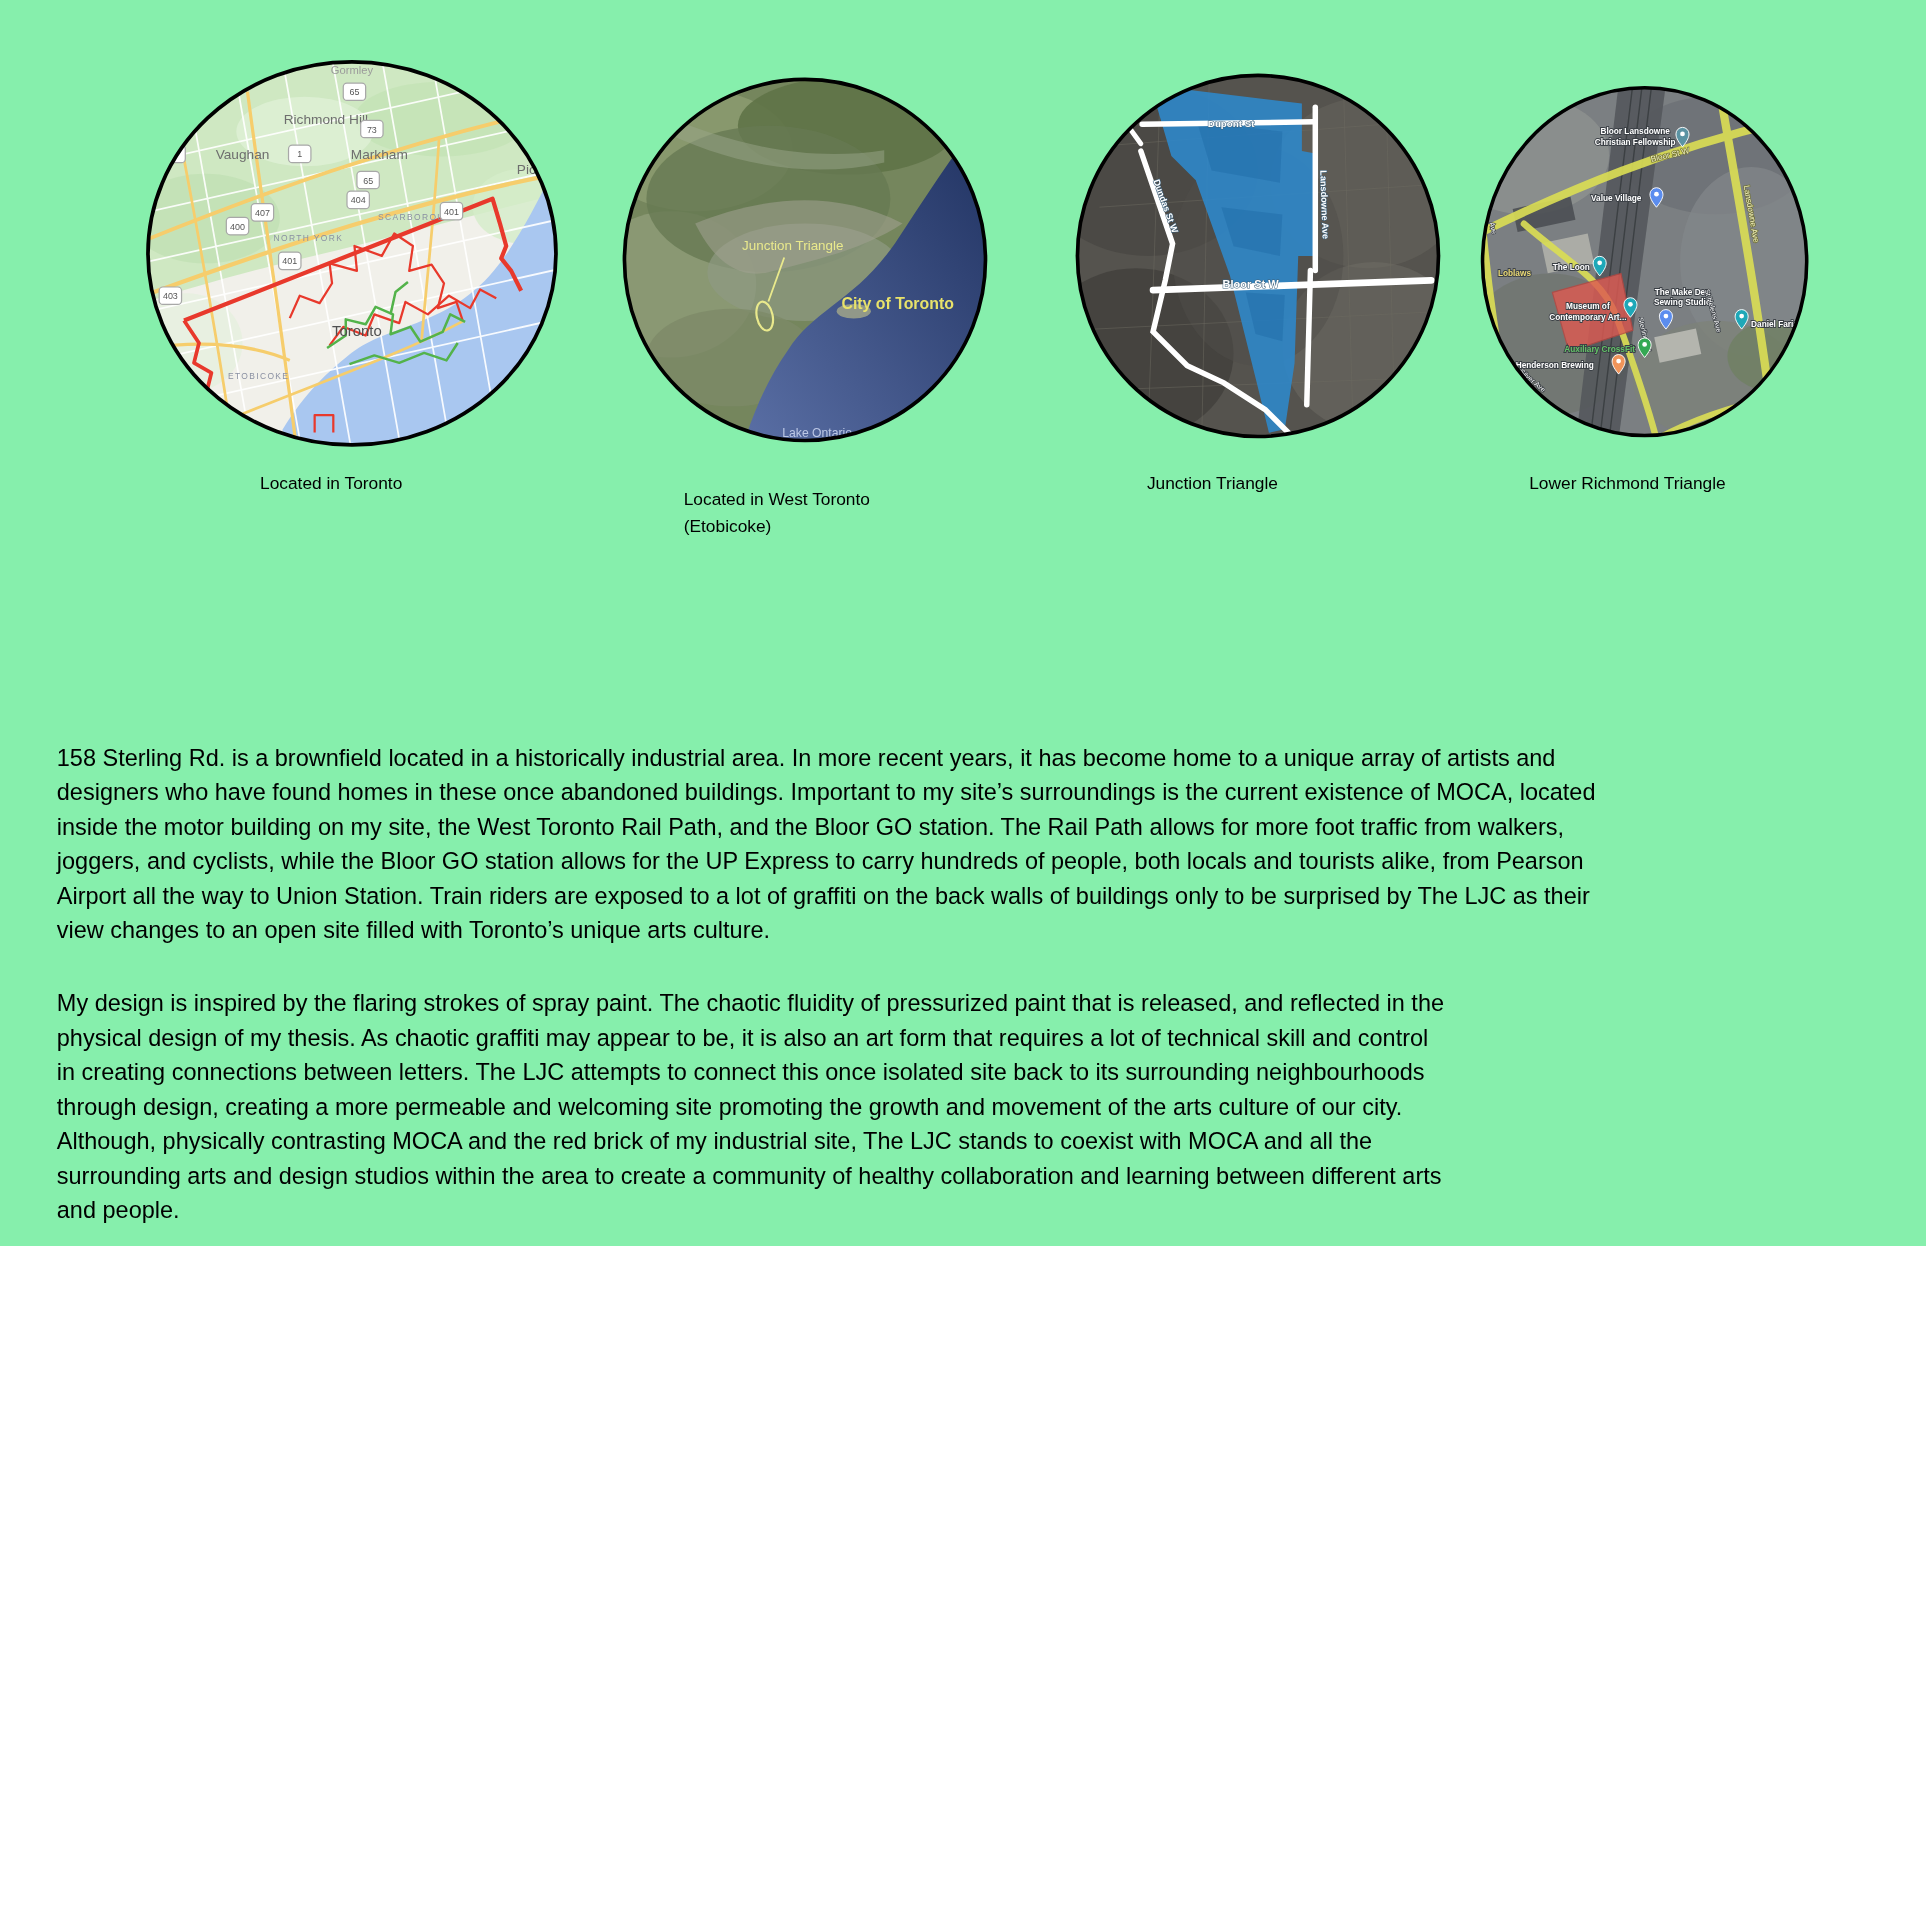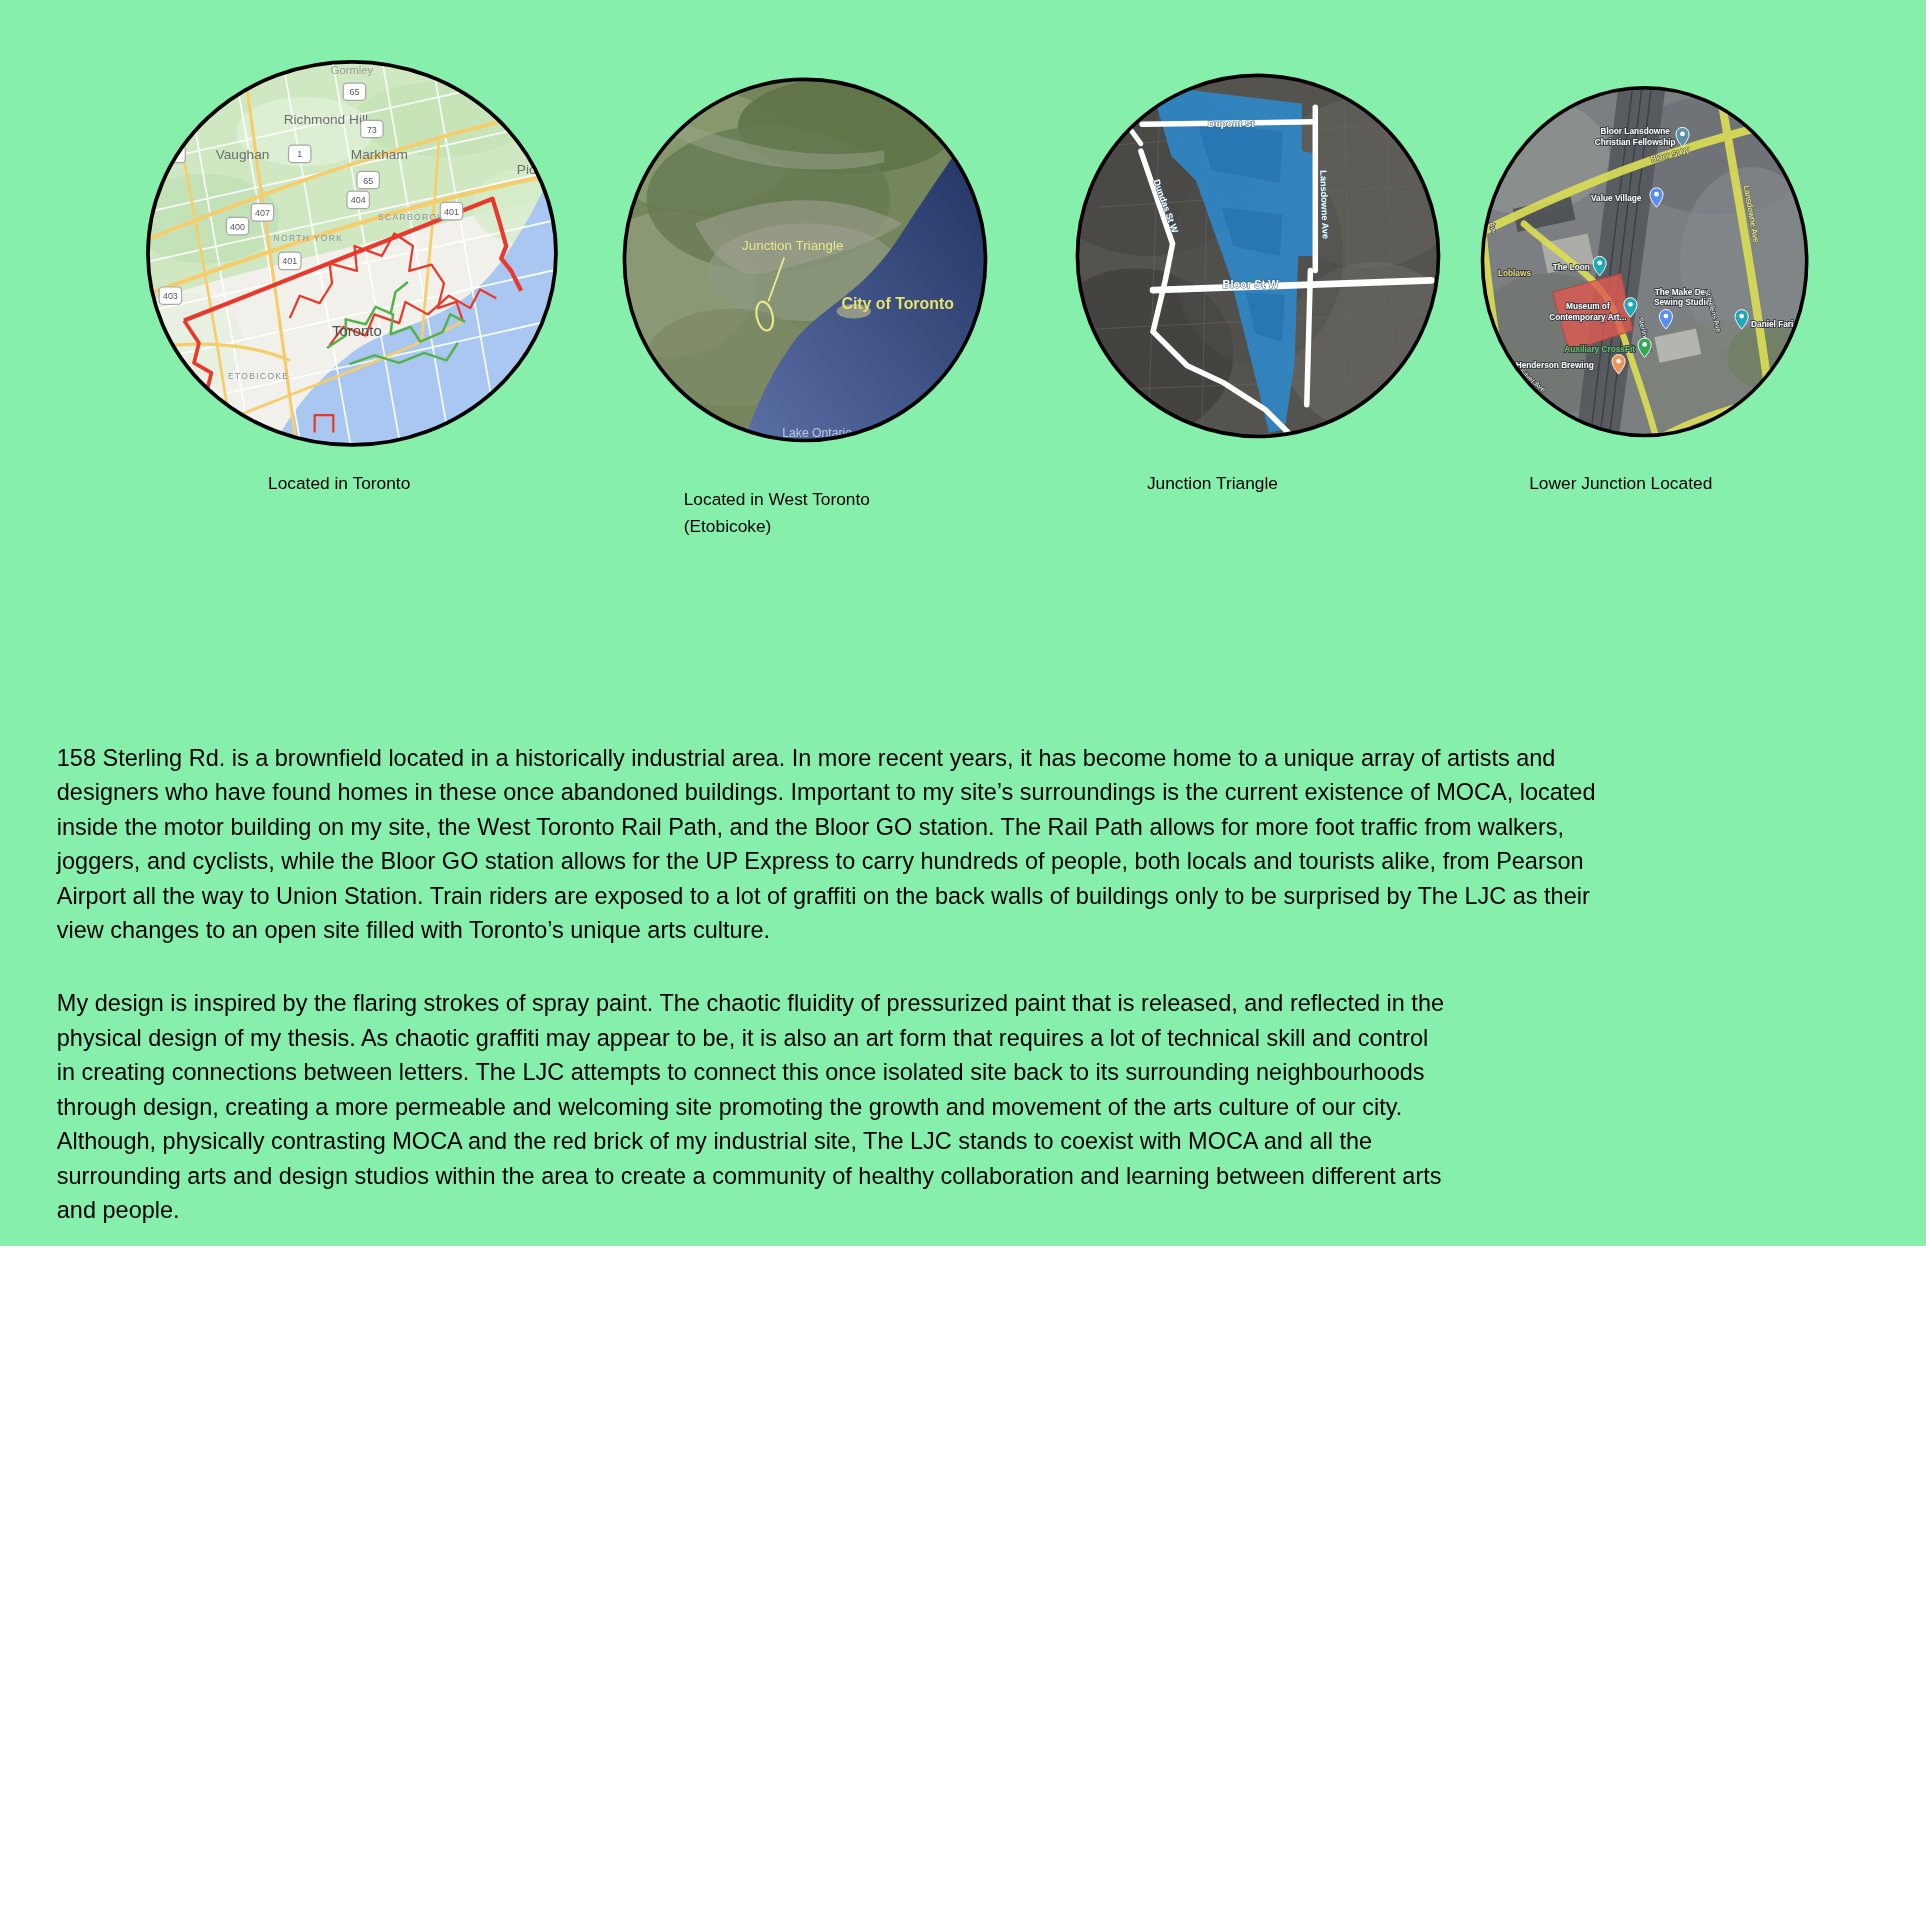--- a/index.html
+++ b/index.html
@@ -10,21 +10,21 @@
   .map-fig{position:absolute;}
   .map-fig svg{width:100%;height:100%;display:block;}
   #fig-toronto{left:7.4vw;top:2.9vw;width:21.7vw;height:20.5vw;}
   #fig-west{left:32.3vw;top:4.0vw;width:19.0vw;height:19.0vw;}
   #fig-junction{left:55.8vw;top:3.8vw;width:19.0vw;height:19.0vw;text-align:right;}
   #fig-lower{left:76.8vw;top:4.35vw;width:17.2vw;height:18.45vw;}
   .caption{
     position:absolute;top:24.4vw;font-size:0.9vw;line-height:1.55;
     white-space:pre-line;color:#000;
   }
-  #cap-1{left:13.5vw;margin-left:8px;}
+  #cap-1{left:13.5vw;}
   #cap-2{left:35.5vw;margin-top:16px;}
   #cap-3{left:59.55vw;}
   #cap-4{left:79.4vw;}
   .body-text{
     position:absolute;left:2.95vw;width:96.3vw;margin:0;
     font-size:1.22vw;line-height:1.47;white-space:pre-line;
   }
   #para-intro{top:38.45vw;font-weight:normal;}
   #para-design{top:51.2vw;font-weight:normal;}
 
@@ -296,21 +296,21 @@
         <text class="g4 g4-green" x="250" y="251" style="text-anchor:start">Playg</text>
       </g>
       <ellipse cx="140" cy="150" rx="137" ry="147" fill="none" stroke="#000" stroke-width="3"></ellipse>
     </svg>
   </div>
 
   <div class="caption" id="cap-1">Located in Toronto</div>
   <div class="caption" id="cap-2">Located in West Toronto
 (Etobicoke)</div>
   <div class="caption" id="cap-3">Junction Triangle</div>
-  <div class="caption" id="cap-4">Lower Junction Located</div>
+  <div class="caption" id="cap-4">Lower Richmond Triangle</div>
 
   <p class="body-text" id="para-intro">158 Sterling Rd. is a brownfield located in a historically industrial area. In more recent years, it has become home to a unique array of artists and
 designers who have found homes in these once abandoned buildings. Important to my site’s surroundings is the current existence of MOCA, located
 inside the motor building on my site, the West Toronto Rail Path, and the Bloor GO station. The Rail Path allows for more foot traffic from walkers,
 joggers, and cyclists, while the Bloor GO station allows for the UP Express to carry hundreds of people, both locals and tourists alike, from Pearson
 Airport all the way to Union Station. Train riders are exposed to a lot of graffiti on the back walls of buildings only to be surprised by The LJC as their
 view changes to an open site filled with Toronto’s unique arts culture.</p>
   <p class="body-text" id="para-design">My design is inspired by the flaring strokes of spray paint. The chaotic fluidity of pressurized paint that is released, and reflected in the
 physical design of my thesis. As chaotic graffiti may appear to be, it is also an art form that requires a lot of technical skill and control
 in creating connections between letters. The LJC attempts to connect this once isolated site back to its surrounding neighbourhoods

